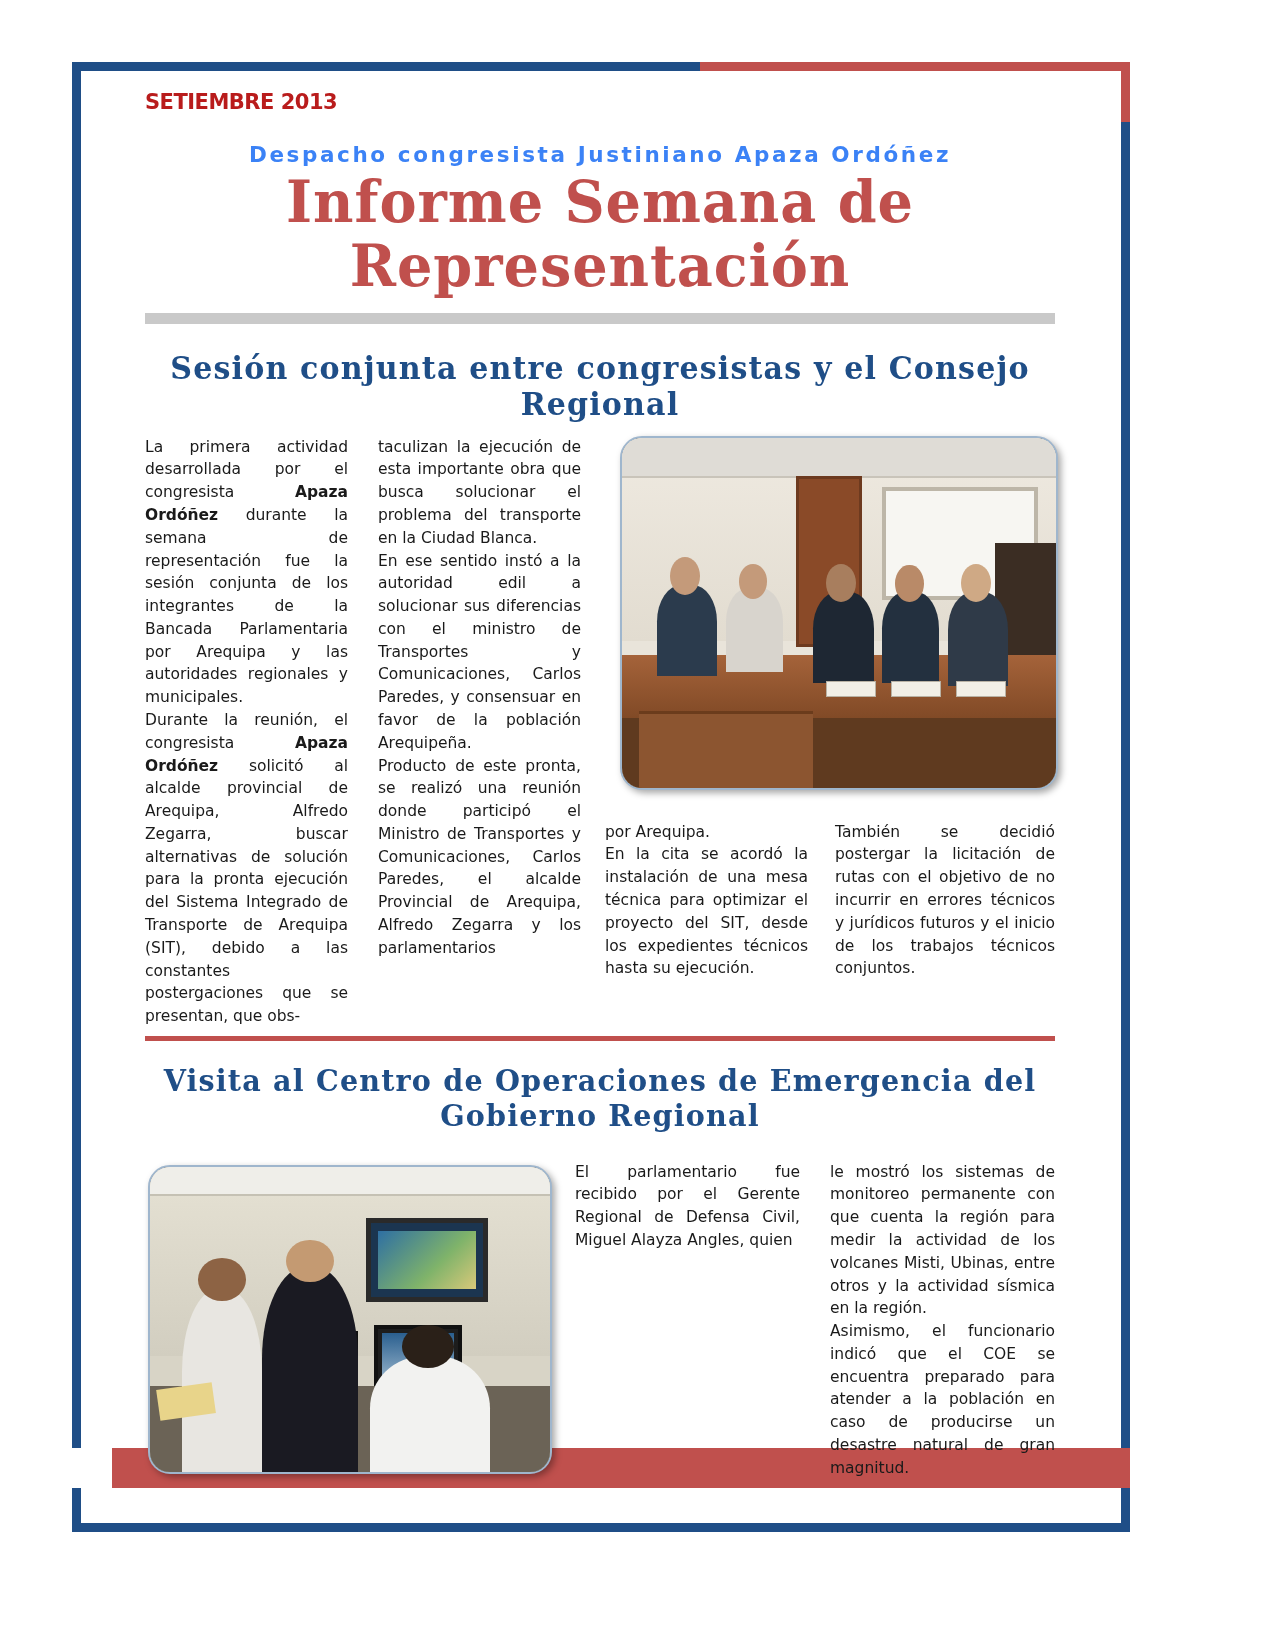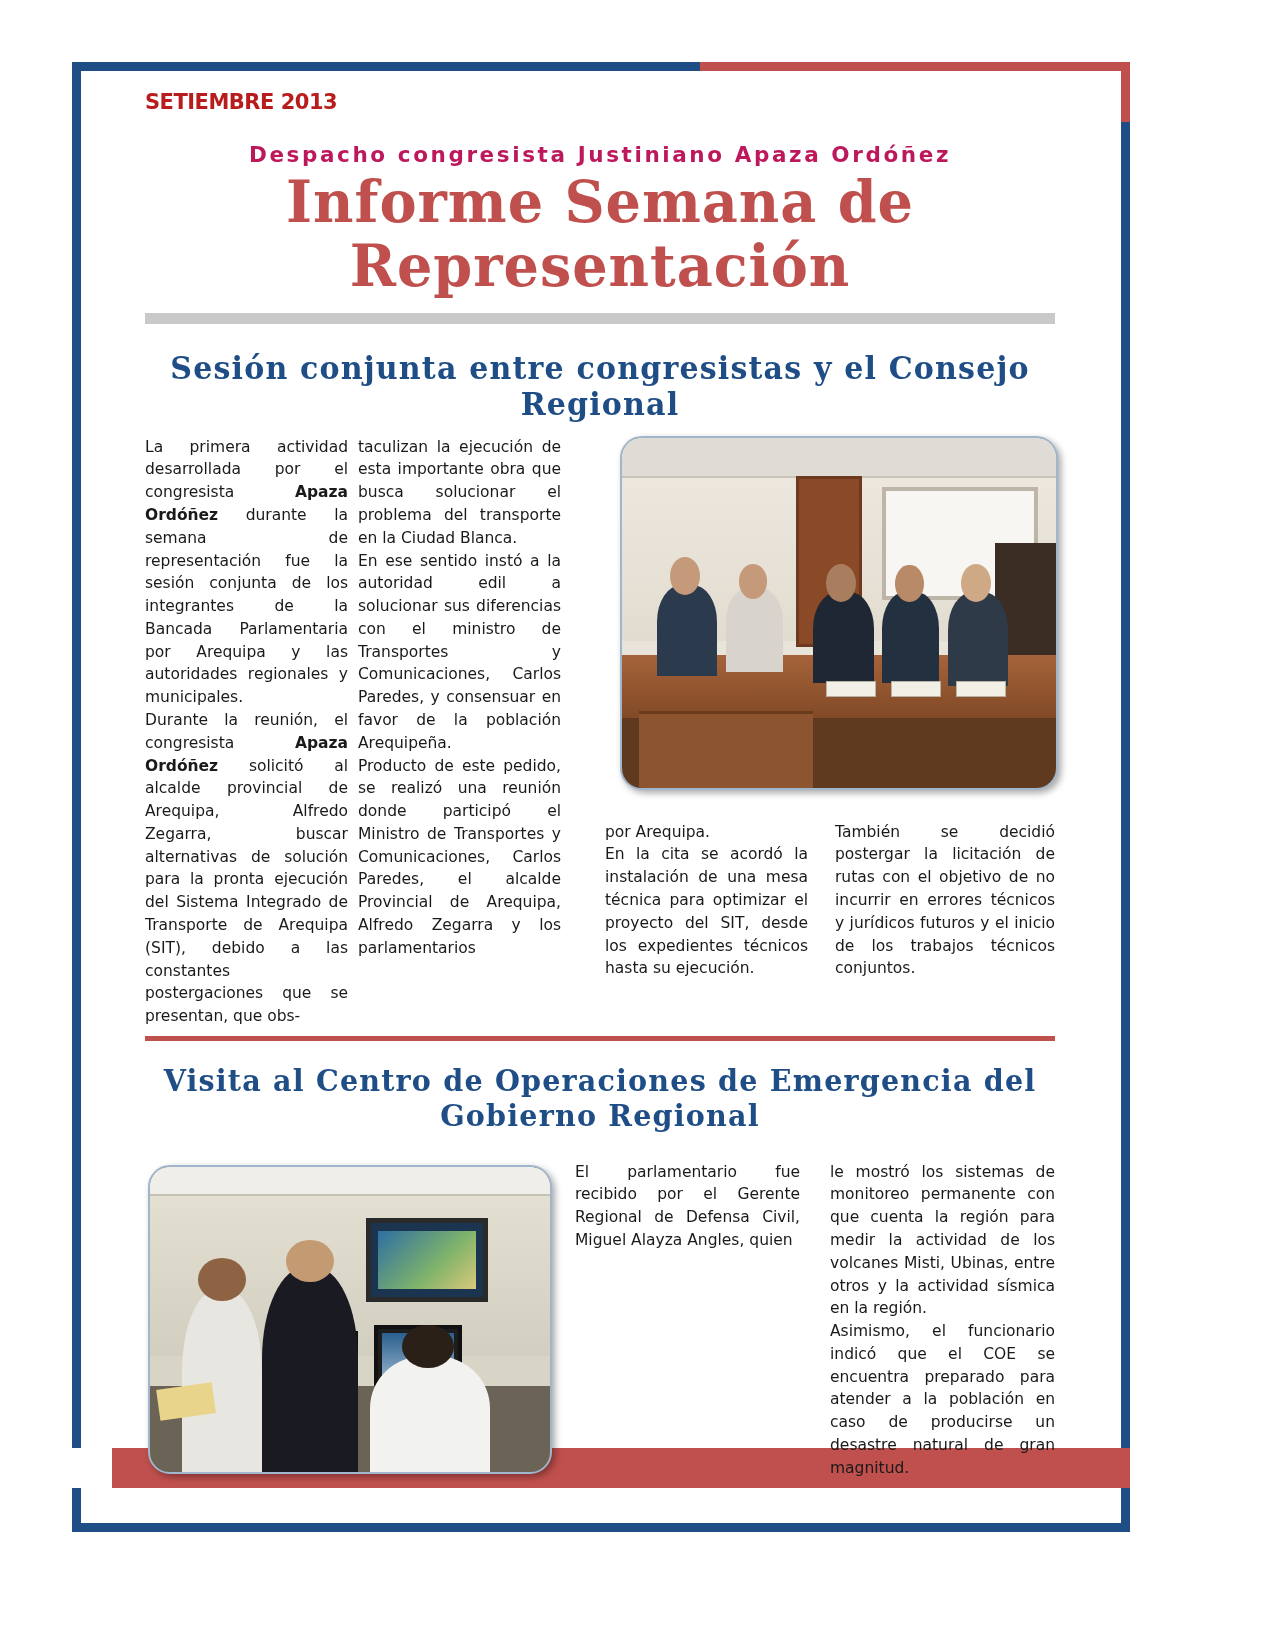--- a/index.html
+++ b/index.html
@@ -93,21 +93,21 @@
     color: #b91c1c;
     margin: 0 0 28px 25px;
   }
 
   .kicker {
     text-align: center;
     font-family: "DejaVu Sans", sans-serif;
     font-weight: bold;
     font-size: 21.5px;
     letter-spacing: 2.6px;
-    color: #be185d;
+    color: #3b82f6;
     margin: 0 0 4px 0;
   }
 
   .masthead {
     text-align: center;
     font-family: "DejaVu Serif", serif;
     font-weight: bold;
     font-size: 58px;
     color: #c0504d;
     letter-spacing: 1px;
@@ -156,21 +156,21 @@
   .col p { margin: 0 0 0 0; }
   .col p + p { margin-top: 0; }
 
   .a1-c1 {
     position: absolute;
     left: 25px; top: 0;
     width: 203px;
   }
   .a1-c2 {
     position: absolute;
-    left: 238px; top: 0;
+    left: 258px; top: 0;
     width: 203px;
   }
   .a1-c3 {
     position: absolute;
     left: 485px; top: 385px;
     width: 203px;
   }
   .a1-c4 {
     position: absolute;
     left: 715px; top: 385px;
@@ -268,21 +268,21 @@
 
     <div class="art1" style="height:600px;">
 
       <div class="col a1-c1">
           <p>La primera actividad desarrollada por el congresista <span class="bold-name">Apaza Ordóñez</span> durante la semana de representación fue la sesión conjunta de los integrantes de la Bancada Parlamentaria por Arequipa y las autoridades regionales y municipales.</p>
           <p>Durante la reunión, el congresista <span class="bold-name">Apaza Ordóñez</span> solicitó al alcalde provincial de Arequipa, Alfredo Zegarra, buscar alternativas de solución para la pronta ejecución del Sistema Integrado de Transporte de Arequipa (SIT), debido a las constantes postergaciones que se presentan, que obs-</p>
         </div>
       <div class="col a1-c2">
           <p>taculizan la ejecución de esta importante obra que busca solucionar el problema del transporte en la Ciudad Blanca.</p>
           <p>En ese sentido instó a la autoridad edil a solucionar sus diferencias con el ministro de Transportes y Comunicaciones, Carlos Paredes, y consensuar en favor de la población Arequipeña.</p>
-          <p>Producto de este pedido, se realizó una reunión donde participó el Ministro de Transportes y Comunicaciones, Carlos Paredes, el alcalde Provincial de Arequipa, Alfredo Zegarra y los parlamentarios</p>
+          <p>Producto de este pronta, se realizó una reunión donde participó el Ministro de Transportes y Comunicaciones, Carlos Paredes, el alcalde Provincial de Arequipa, Alfredo Zegarra y los parlamentarios</p>
         </div>
       <div class="col a1-c3">
           <p>por Arequipa.</p>
           <p>En la cita se acordó la instalación de una mesa técnica para optimizar el proyecto del SIT, desde los expedientes técnicos hasta su ejecución.</p>
         </div>
       <div class="col a1-c4">También se decidió postergar la licitación de rutas con el objetivo de no incurrir en errores técnicos y jurídicos futuros y el inicio de los trabajos técnicos conjuntos.</div>
 
       <div class="photo photo-1">
         <div class="p1">
           <div class="wall"></div>

